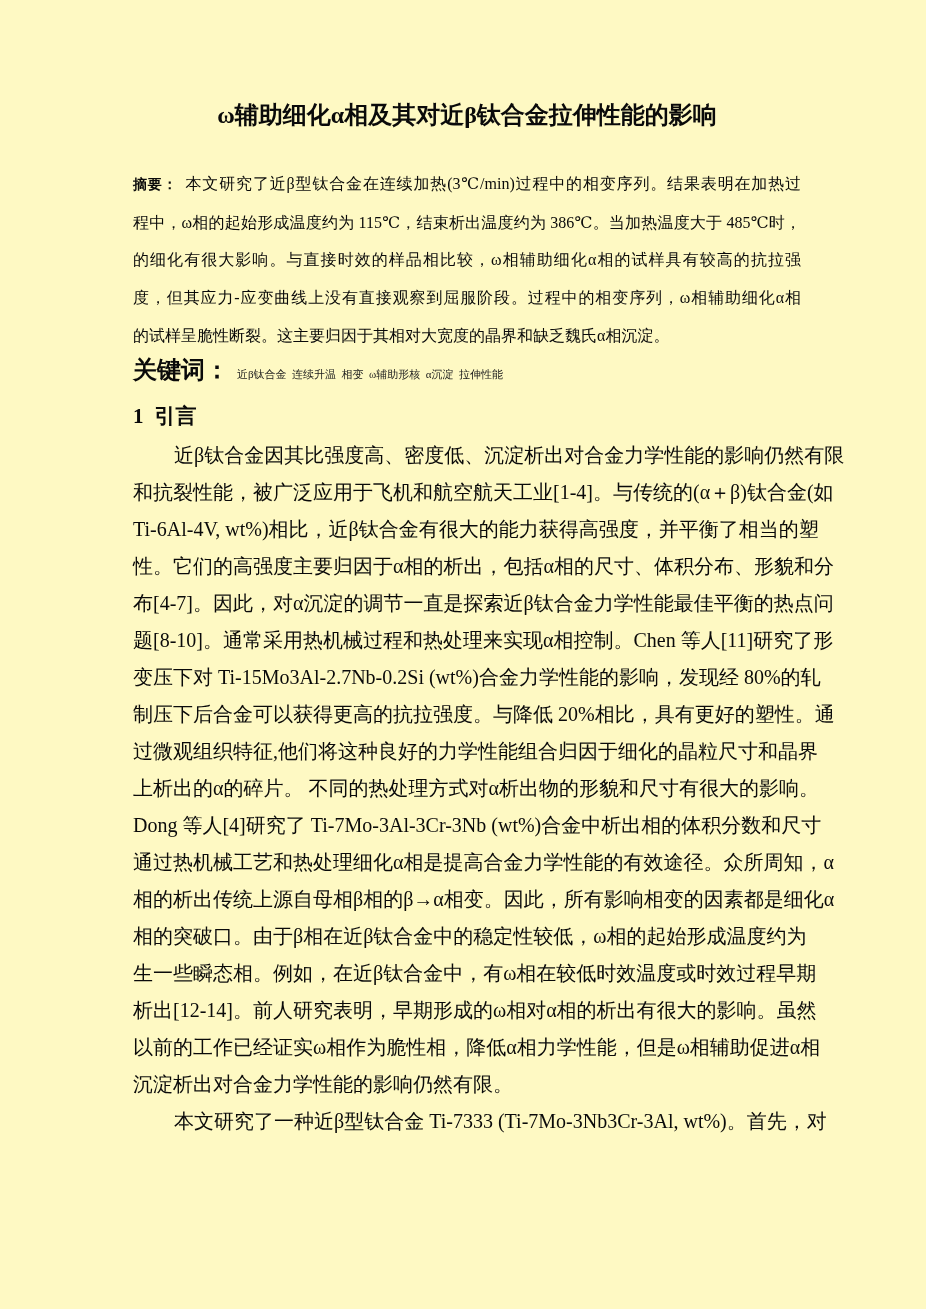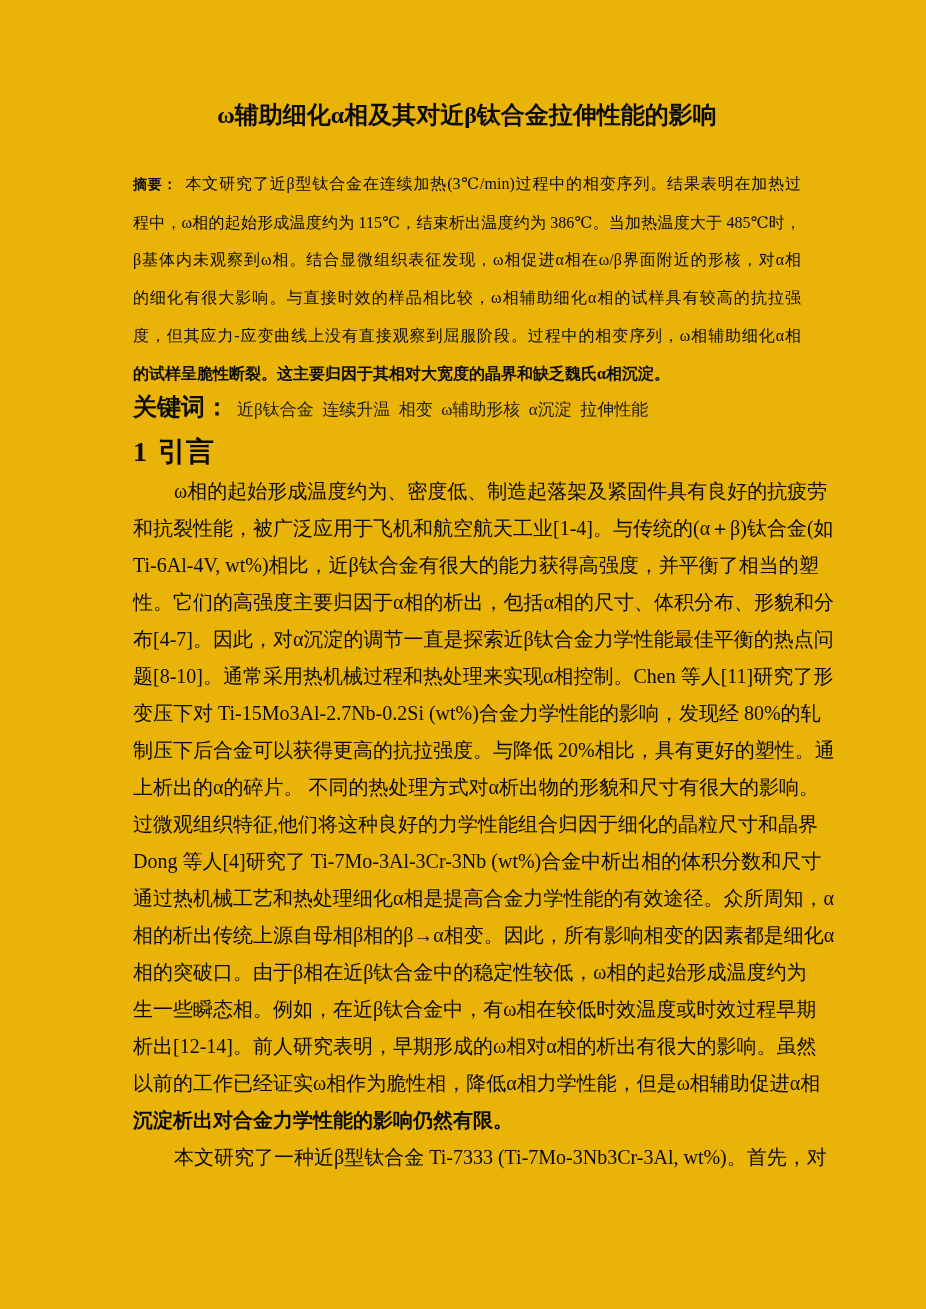--- a/index.html
+++ b/index.html
@@ -4,21 +4,21 @@
 <style>
   html, body {
     margin: 0;
     padding: 0;
     background: #ffffff;
   }
   .page {
     position: relative;
     width: 926px;
     height: 1309px;
-    background: #eab308;
+    background: #fef9c3;
     box-sizing: border-box;
     padding: 0 125px 0 133px;
     overflow: hidden;
     color: #0a0a0a;
     font-family: "Liberation Serif", "DejaVu Serif", serif;
   }
   .doc-title {
     margin-top: 97px;
     font-size: 24px;
     line-height: 36px;
@@ -45,26 +45,26 @@
     line-height: 37.7px;
     white-space: nowrap;
   }
   .kw-label {
     font-family: "Liberation Sans", "DejaVu Sans", sans-serif;
     font-weight: 700;
     font-size: 24px;
     padding-right: 8px;
   }
   .kw-items {
-    font-size: 17px;
+    font-size: 11px;
     color: #1c1c1c;
   }
   .sec-heading {
     margin-top: 6px;
-    font-size: 28px;
+    font-size: 21px;
     line-height: 34px;
     font-weight: 700;
   }
   .sec-num {
     font-family: "Liberation Serif", "DejaVu Serif", serif;
     margin-right: 11px;
   }
   .sec-title {
     font-family: "Liberation Sans", "DejaVu Sans", sans-serif;
   }
@@ -75,61 +75,59 @@
     line-height: 37px;
   }
   .para-1 { margin-top: 4px; }
   .tline {
     text-align: justify;
     text-align-last: justify;
     white-space: nowrap;
   }
   .tline.tlast {
     text-align-last: left;
-    font-weight: bold;
   }
   .tline.tindent {
     text-indent: 41px;
   }
 </style>
 </head>
 <body>
 
 <div class="page">
 
   <div class="doc-title">ω辅助细化α相及其对近β钛合金拉伸性能的影响</div>
 
   <div class="abstract-text">
       <div class="tline"><span class="inline-label">摘要：</span>本文研究了近β型钛合金在连续加热(3℃/min)过程中的相变序列。结果表明在加热过</div>
       <div class="tline">程中，ω相的起始形成温度约为 115℃，结束析出温度约为 386℃。当加热温度大于 485℃时，</div>
-      <div class="tline">β基体内未观察到ω相。结合显微组织表征发现，ω相促进α相在ω/β界面附近的形核，对α相</div>
       <div class="tline">的细化有很大影响。与直接时效的样品相比较，ω相辅助细化α相的试样具有较高的抗拉强</div>
       <div class="tline">度，但其应力-应变曲线上没有直接观察到屈服阶段。过程中的相变序列，ω相辅助细化α相</div>
       <div class="tline tlast">的试样呈脆性断裂。这主要归因于其相对大宽度的晶界和缺乏魏氏α相沉淀。</div>
     </div>
 
   <div class="kw-line">
     <span class="kw-label">关键词：</span><span class="kw-items">近β钛合金&nbsp;&nbsp;连续升温&nbsp;&nbsp;相变&nbsp;&nbsp;ω辅助形核&nbsp;&nbsp;α沉淀&nbsp;&nbsp;拉伸性能</span>
   </div>
 
   <div class="sec-heading">
     <span class="sec-num">1</span><span class="sec-title">引言</span>
   </div>
 
   <div class="body-para para-1">
-      <div class="tline tindent">ω相的起始形成温度约为、密度低、制造起落架及紧固件具有良好的抗疲劳</div>
+      <div class="tline tindent">近β钛合金因其比强度高、密度低、沉淀析出对合金力学性能的影响仍然有限</div>
       <div class="tline">和抗裂性能，被广泛应用于飞机和航空航天工业[1-4]。与传统的(α＋β)钛合金(如</div>
       <div class="tline">Ti-6Al-4V, wt%)相比，近β钛合金有很大的能力获得高强度，并平衡了相当的塑</div>
       <div class="tline">性。它们的高强度主要归因于α相的析出，包括α相的尺寸、体积分布、形貌和分</div>
       <div class="tline">布[4-7]。因此，对α沉淀的调节一直是探索近β钛合金力学性能最佳平衡的热点问</div>
       <div class="tline">题[8-10]。通常采用热机械过程和热处理来实现α相控制。Chen 等人[11]研究了形</div>
       <div class="tline">变压下对 Ti-15Mo3Al-2.7Nb-0.2Si (wt%)合金力学性能的影响，发现经 80%的轧</div>
       <div class="tline">制压下后合金可以获得更高的抗拉强度。与降低 20%相比，具有更好的塑性。通</div>
+      <div class="tline">过微观组织特征,他们将这种良好的力学性能组合归因于细化的晶粒尺寸和晶界</div>
       <div class="tline">上析出的α的碎片。 不同的热处理方式对α析出物的形貌和尺寸有很大的影响。</div>
-      <div class="tline">过微观组织特征,他们将这种良好的力学性能组合归因于细化的晶粒尺寸和晶界</div>
       <div class="tline">Dong 等人[4]研究了 Ti-7Mo-3Al-3Cr-3Nb (wt%)合金中析出相的体积分数和尺寸</div>
       <div class="tline">通过热机械工艺和热处理细化α相是提高合金力学性能的有效途径。众所周知，α</div>
       <div class="tline">相的析出传统上源自母相β相的β→α相变。因此，所有影响相变的因素都是细化α</div>
       <div class="tline">相的突破口。由于β相在近β钛合金中的稳定性较低，ω相的起始形成温度约为</div>
       <div class="tline">生一些瞬态相。例如，在近β钛合金中，有ω相在较低时效温度或时效过程早期</div>
       <div class="tline">析出[12-14]。前人研究表明，早期形成的ω相对α相的析出有很大的影响。虽然</div>
       <div class="tline">以前的工作已经证实ω相作为脆性相，降低α相力学性能，但是ω相辅助促进α相</div>
       <div class="tline tlast">沉淀析出对合金力学性能的影响仍然有限。</div>
     </div>
 

